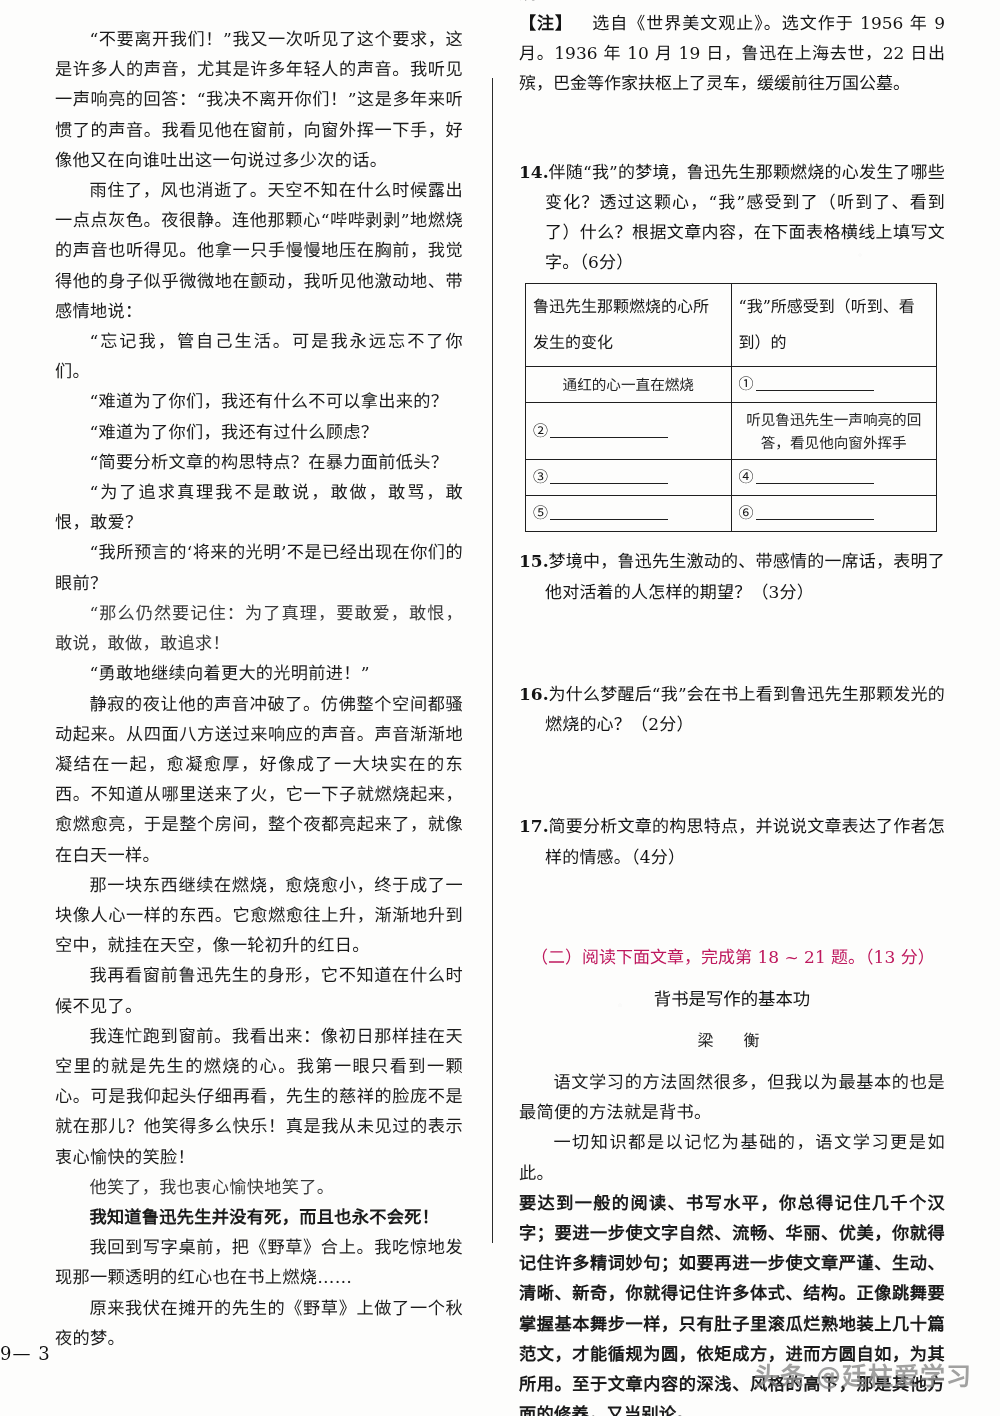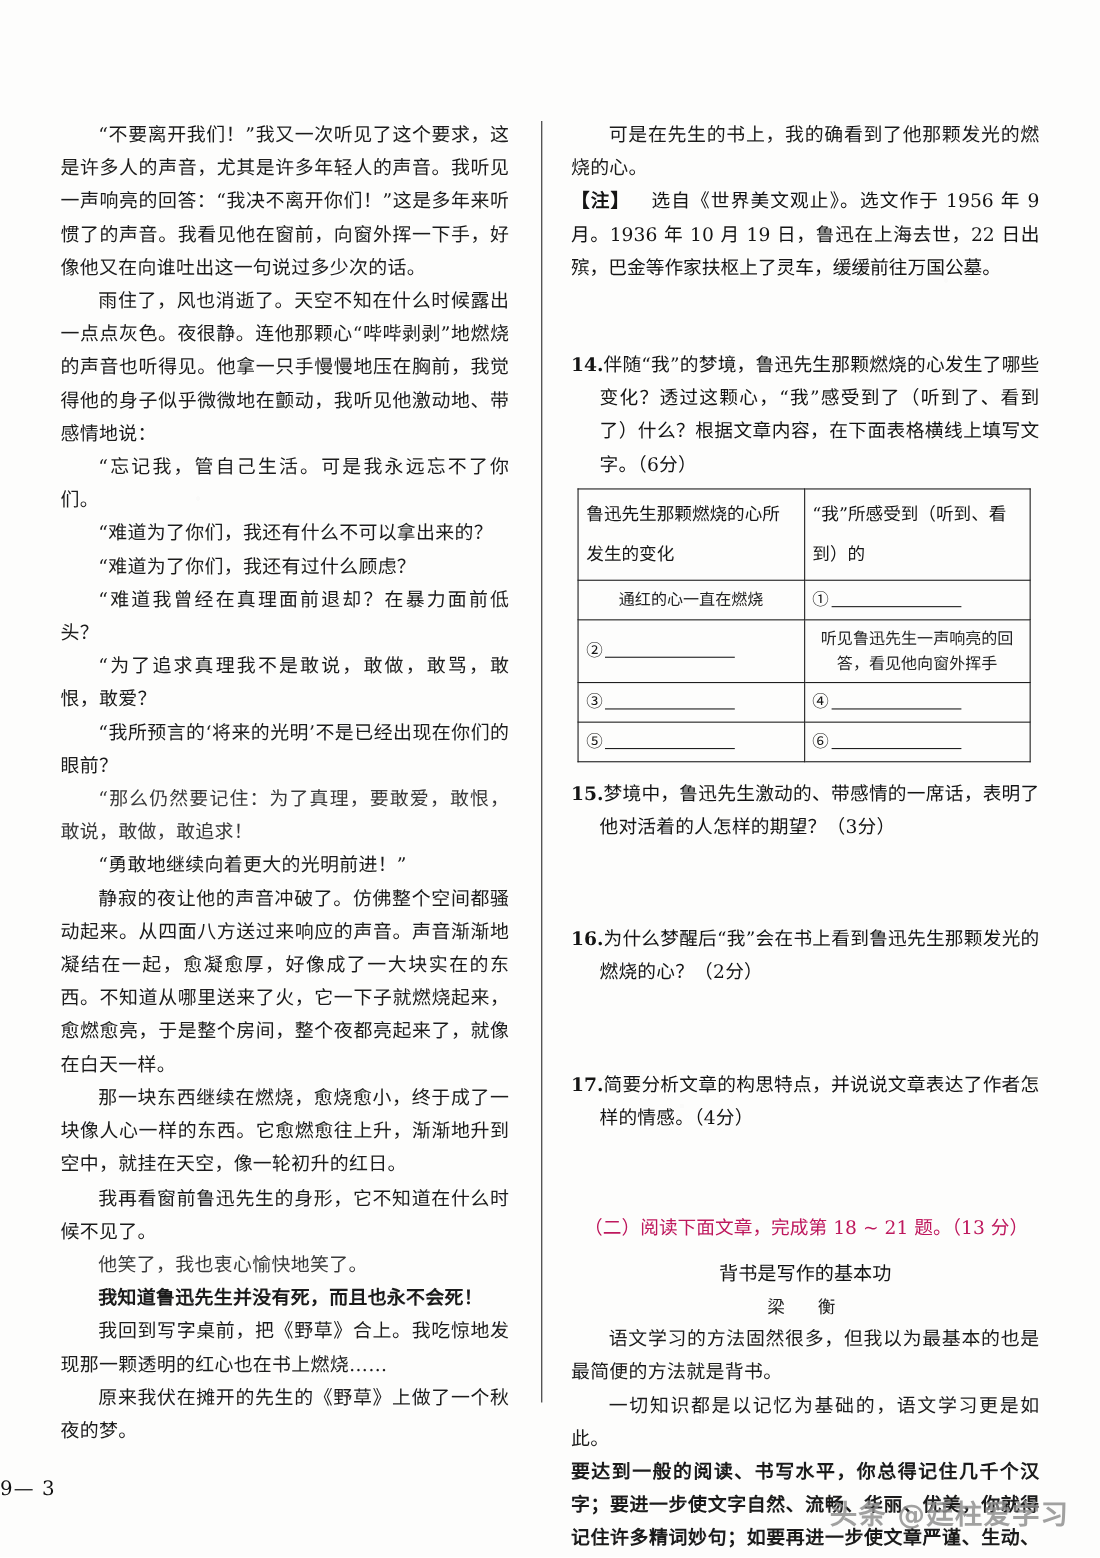--- a/index.html
+++ b/index.html
@@ -26,25 +26,25 @@
     inset: 0;
     pointer-events: none;
     background:
       radial-gradient(circle at 18% 32%, rgba(0,0,0,0.012) 0 2px, transparent 2px),
       radial-gradient(circle at 62% 71%, rgba(0,0,0,0.010) 0 2px, transparent 2px),
       radial-gradient(circle at 86% 18%, rgba(0,0,0,0.010) 0 2px, transparent 2px);
   }
   .columns {
     position: absolute;
     left: 55px;
-    top: 108px;
+    top: 76px;
     width: 890px;
     height: 1225px;
     display: flex;
-    align-items: flex-start;
+    align-items: center;
   }
   .col {
     width: 420px;
     box-sizing: border-box;
   }
   .col-left { padding-right: 12px; }
   .divider {
     width: 1px;
     align-self: stretch;
     background: #2b2b2b;
@@ -154,21 +154,21 @@
     line-height: 30px;
     color: #111;
     margin: 2px 0 0 0;
   }
   .art-author {
     font-family: "DejaVu Serif", "Liberation Serif", serif;
     font-size: 16px;
     text-align: center;
     line-height: 29px;
     color: #222;
-    margin: 0;
+    margin: 12px;
     letter-spacing: 7px;
   }
 
   
   .page-num {
     position: absolute;
     left: 0;
     right: 0;
     top: 1343px;
     text-align: left;
@@ -196,28 +196,29 @@
 <div class="page">
 
   <div class="columns">
 
     <div class="col col-left">
       <p class="p indent">“不要离开我们！”我又一次听见了这个要求，这是许多人的声音，尤其是许多年轻人的声音。我听见一声响亮的回答：“我决不离开你们！”这是多年来听惯了的声音。我看见他在窗前，向窗外挥一下手，好像他又在向谁吐出这一句说过多少次的话。</p>
       <p class="p indent">雨住了，风也消逝了。天空不知在什么时候露出一点点灰色。夜很静。连他那颗心“哔哔剥剥”地燃烧的声音也听得见。他拿一只手慢慢地压在胸前，我觉得他的身子似乎微微地在颤动，我听见他激动地、带感情地说：</p>
       <p class="p quote">“忘记我，管自己生活。可是我永远忘不了你们。</p>
       <p class="p quote">“难道为了你们，我还有什么不可以拿出来的？</p>
       <p class="p quote">“难道为了你们，我还有过什么顾虑？</p>
-      <p class="p quote">“难道我曾经在真理面前退却？在暴力面前低头？</p>
+      <p class="p quote">“简要分析文章的构思特点？在暴力面前低头？</p>
       <p class="p quote">“为了追求真理我不是敢说，敢做，敢骂，敢恨，敢爱？</p>
       <p class="p quote">“我所预言的‘将来的光明’不是已经出现在你们的眼前？</p>
       <p class="p quote faint">“那么仍然要记住：为了真理，要敢爱，敢恨，敢说，敢做，敢追求！</p>
       <p class="p quote">“勇敢地继续向着更大的光明前进！”</p>
       <p class="p indent">静寂的夜让他的声音冲破了。仿佛整个空间都骚动起来。从四面八方送过来响应的声音。声音渐渐地凝结在一起，愈凝愈厚，好像成了一大块实在的东西。不知道从哪里送来了火，它一下子就燃烧起来，愈燃愈亮，于是整个房间，整个夜都亮起来了，就像在白天一样。</p>
       <p class="p indent">那一块东西继续在燃烧，愈烧愈小，终于成了一块像人心一样的东西。它愈燃愈往上升，渐渐地升到空中，就挂在天空，像一轮初升的红日。</p>
       <p class="p indent">我再看窗前鲁迅先生的身形，它不知道在什么时候不见了。</p>
+      <p class="p indent">我连忙跑到窗前。我看出来：像初日那样挂在天空里的就是先生的燃烧的心。我第一眼只看到一颗心。可是我仰起头仔细再看，先生的慈祥的脸庞不是就在那儿？他笑得多么快乐！真是我从未见过的表示衷心愉快的笑脸！</p>
       <p class="p indent faint">他笑了，我也衷心愉快地笑了。</p>
       <p class="p indent bold">我知道鲁迅先生并没有死，而且也永不会死！</p>
       <p class="p indent">我回到写字桌前，把《野草》合上。我吃惊地发现那一颗透明的红心也在书上燃烧……</p>
       <p class="p indent">原来我伏在摊开的先生的《野草》上做了一个秋夜的梦。</p>
 
     </div>
 
     <div class="divider"></div>
 
     <div class="col col-right">

